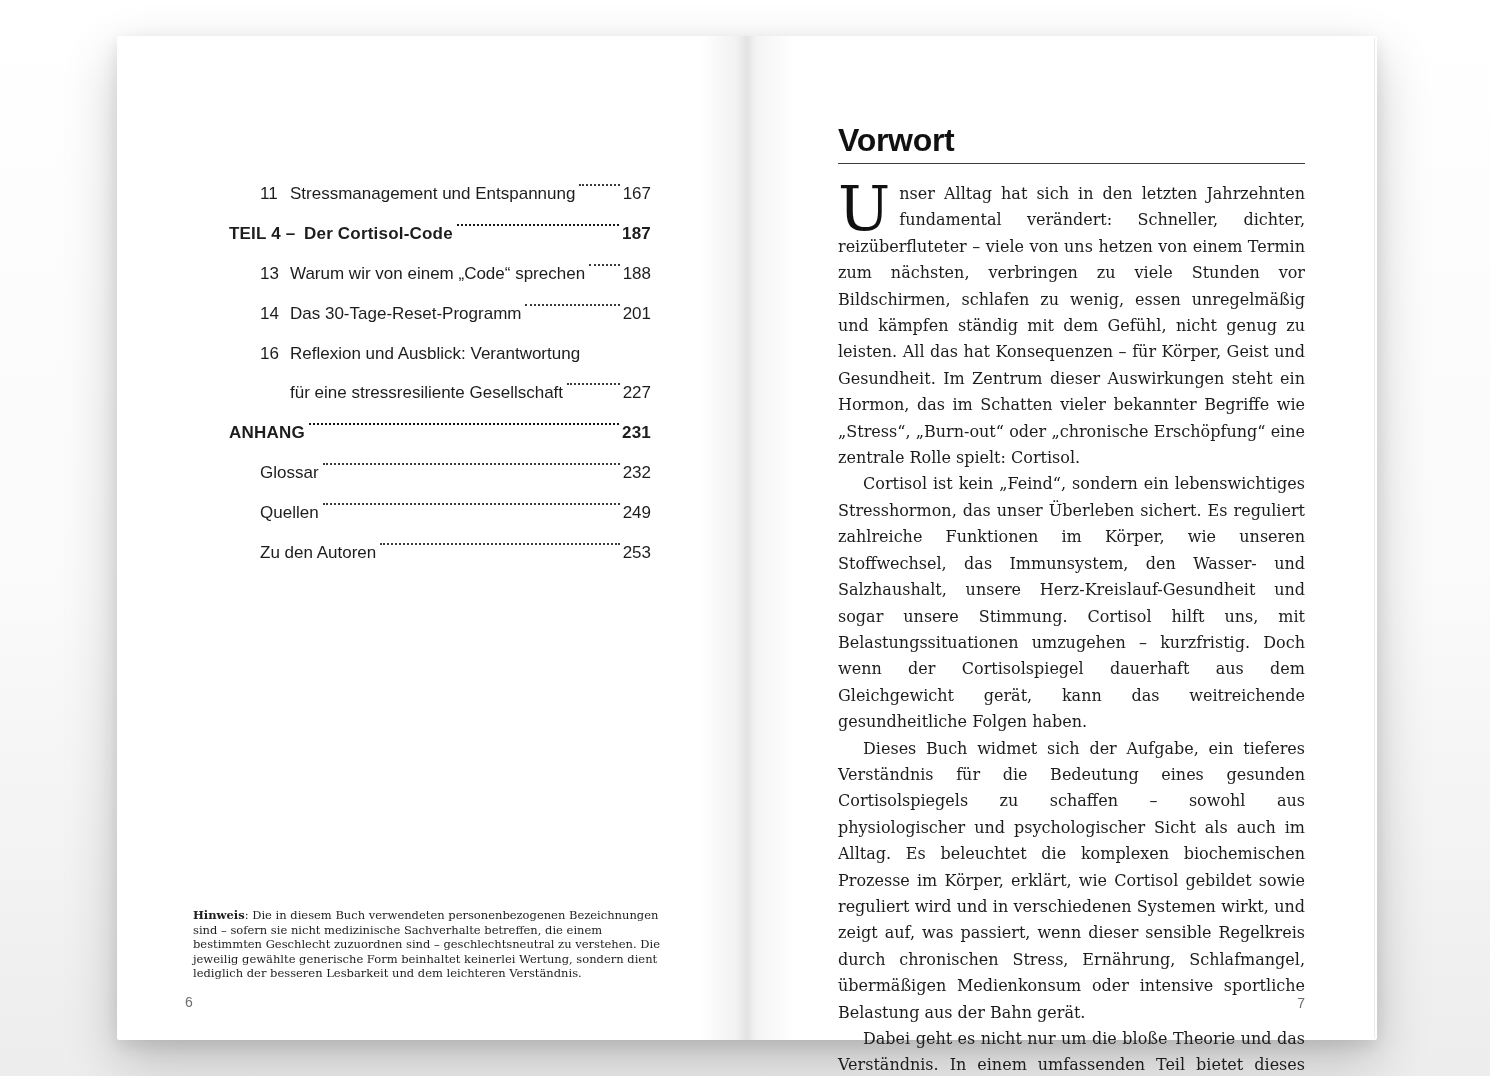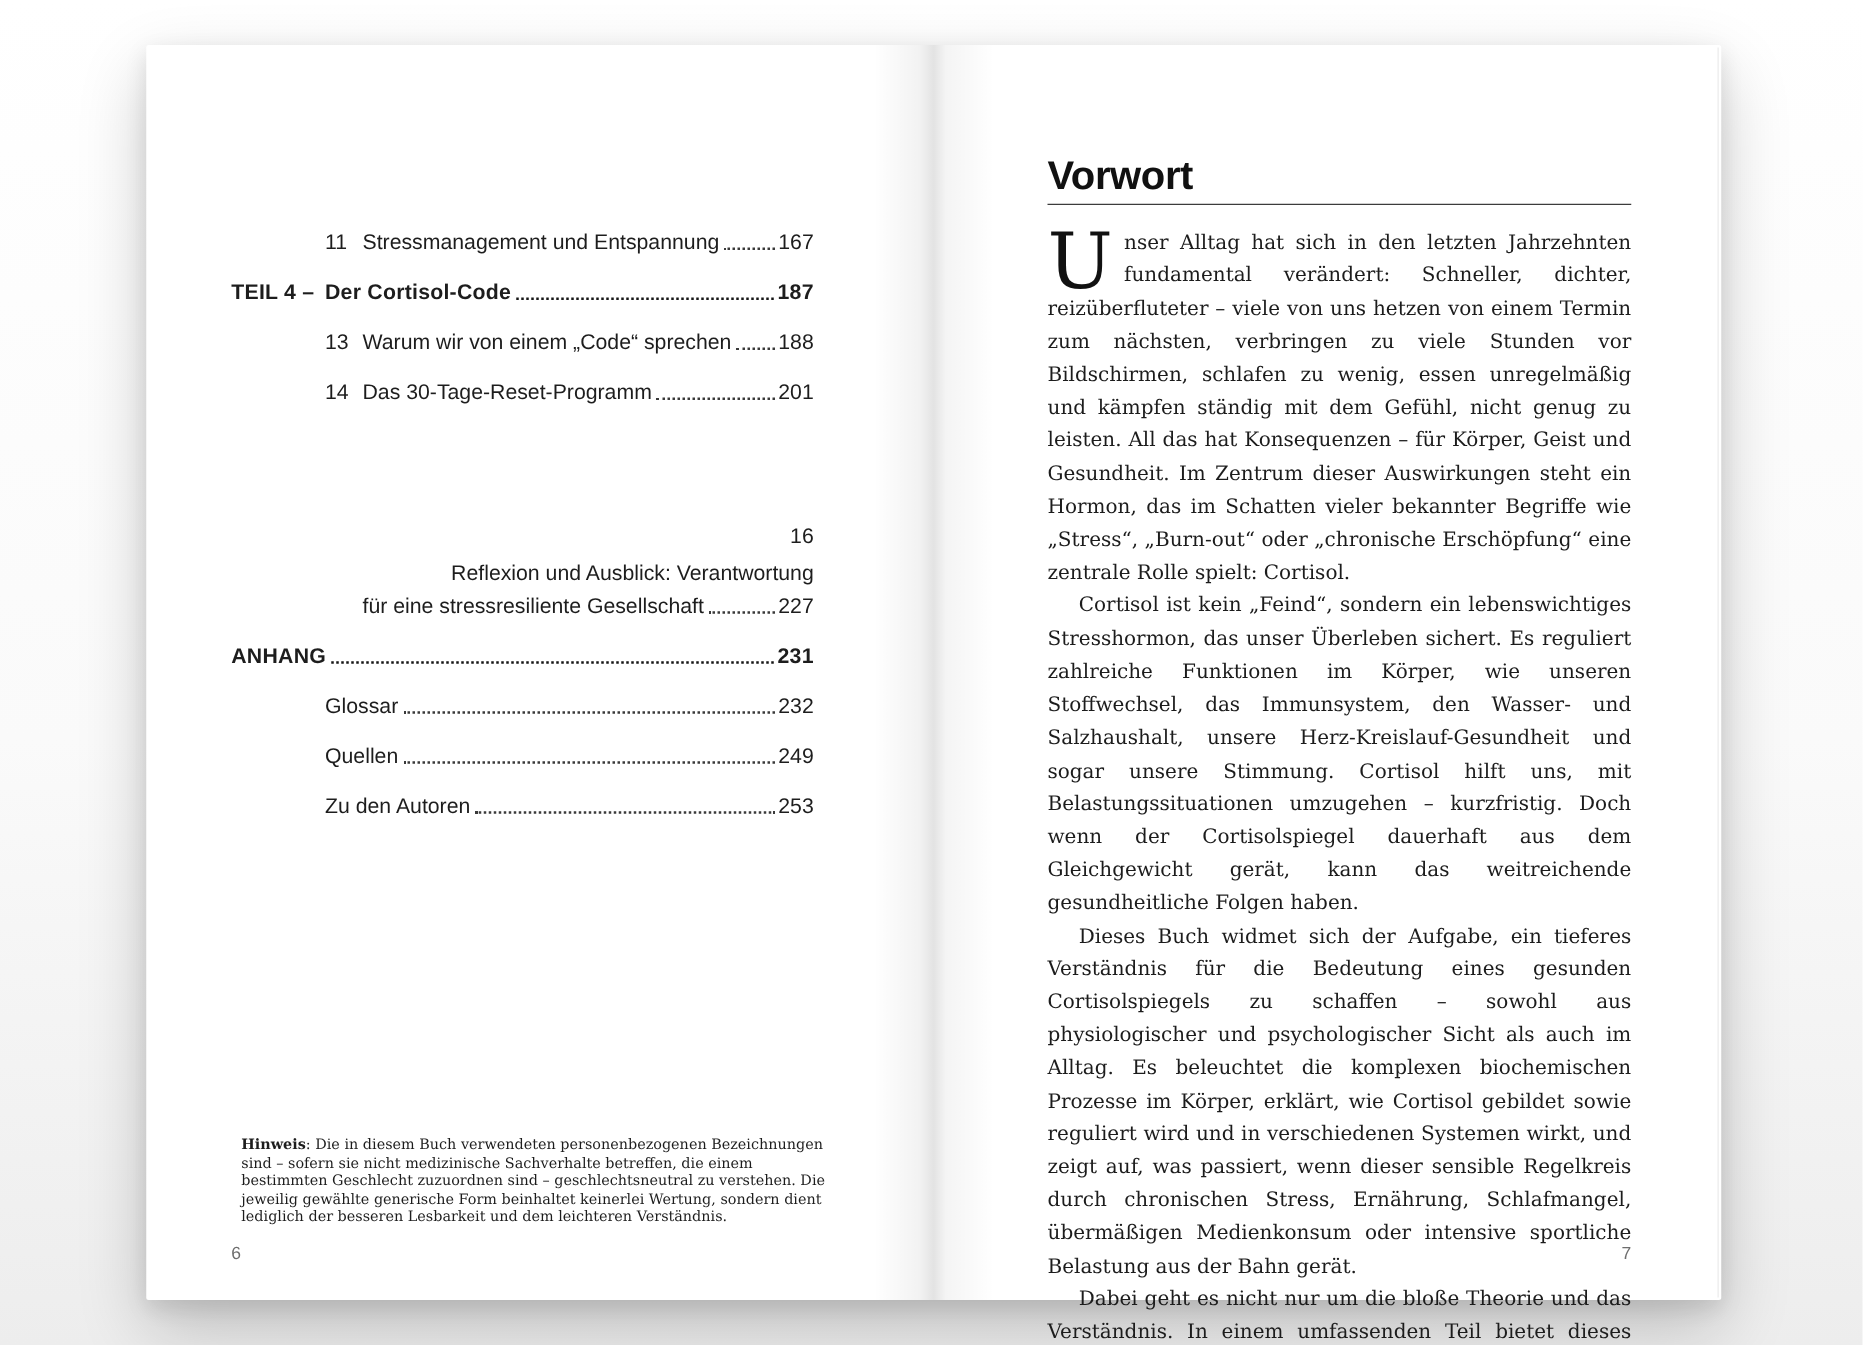--- a/index.html
+++ b/index.html
@@ -32,33 +32,33 @@
   .page { position: absolute; top: 0; width: 630px; height: 100%; }
   .page.left  { left: 0; }
   .page.right { left: 630px; }
   .page.right::after {
     content: ""; position: absolute; right: 2px; top: 2px; bottom: 2px; width: 1px;
     background: rgba(0,0,0,0.08);
   }
 
   
   .toc { position: absolute; left: 68px; top: 148px; width: 466px; color: #1d1d1d; }
-  .toc-row { display: flex; align-items: flex-end; font-size: 17px; line-height: 20px; margin-bottom: 20px; }
+  .toc-row { display: flex; align-items: flex-start; font-size: 17px; line-height: 20px; margin-bottom: 20px; }
   .col-label { flex: 0 0 75px; }
   .col-num   { flex: 0 0 30px; }
   .toc-title { white-space: nowrap; }
   .leader {
     flex: 1 1 auto; min-width: 12px;
     border-bottom: 2px dotted #3a3a3a;
     margin: 0 3px 4px 4px;
   }
   .toc-page { flex: 0 0 auto; }
-  .toc-row.part { font-weight: bold; margin-top: 12px; letter-spacing: 0.2px; }
+  .toc-row.part { font-weight: bold; margin-top: 12px; letter-spacing: 0.2px; margin-left: 44px; }
   .toc-row.part .leader { border-bottom: 2px dotted #161616; }
-  .toc-row.twoline-1 { margin-bottom: 6px; flex-direction: column; }
+  .toc-row.twoline-1 { margin-bottom: 19px; }
 
   
   .note {
     position: absolute; left: 76px; top: 872px; width: 476px;
     font-family: "DejaVu Serif", "Liberation Serif", serif;
     font-size: 11.5px; line-height: 14.6px; color: #1d1d1d;
   }
   .note b { font-weight: bold; }
   .folio {
     position: absolute; top: 958px; font-size: 14px; color: #6e6e6e;

